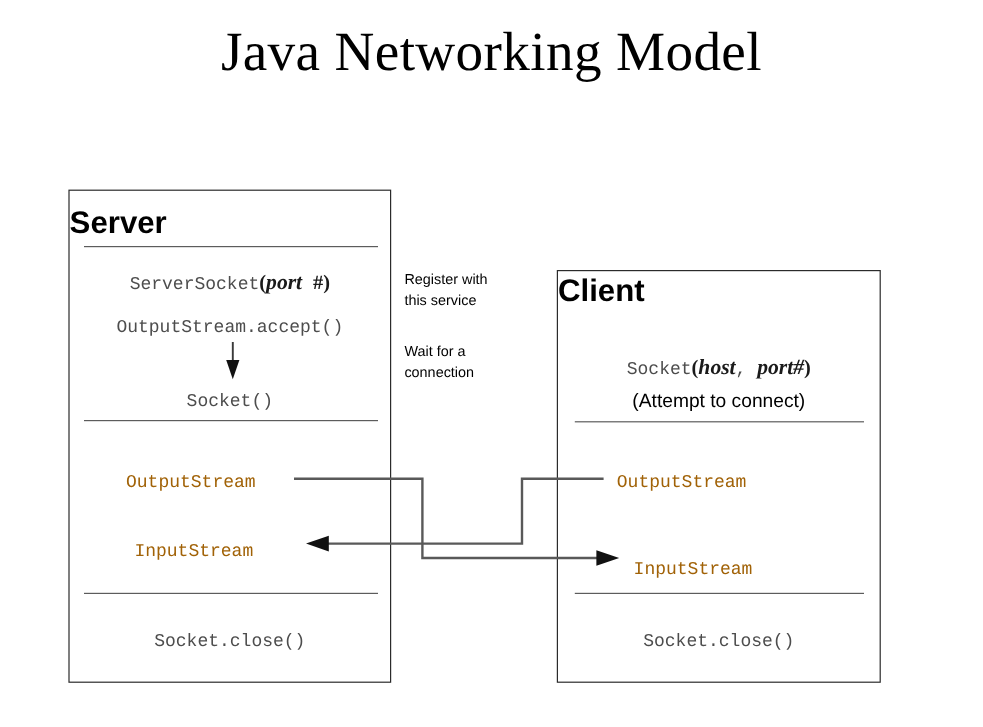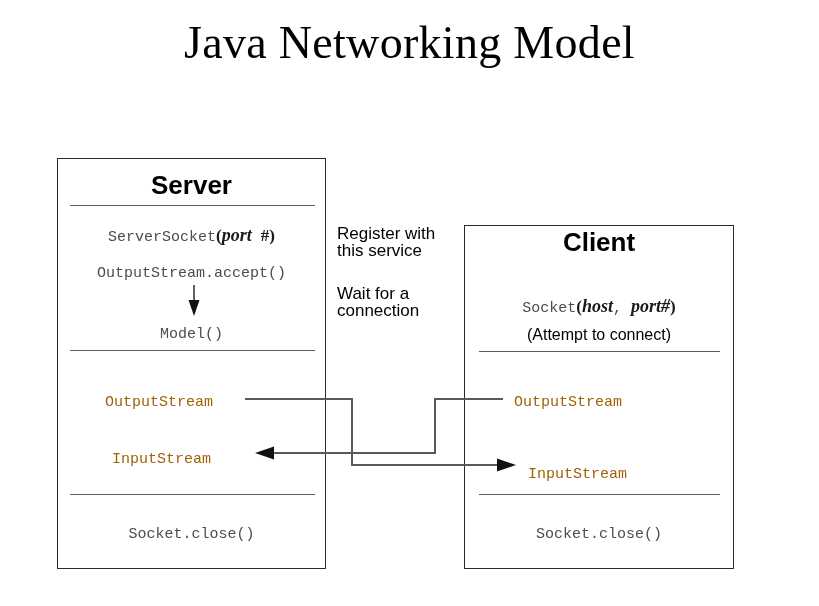--- a/index.html
+++ b/index.html
@@ -56,21 +56,20 @@
     left: 464px;
     top: 225px;
     width: 270px;
     height: 344px;
   }
 
   .box-heading {
     position: absolute;
     left: 0;
     width: 100%;
-    text-align: center;
     font-family: "Liberation Sans", sans-serif;
     font-weight: 700;
     font-size: 26px;
     color: #000000;
     white-space: nowrap;
   }
   #server-heading { top: 11px; }
   #client-heading { top: 1px; }
 
   
@@ -121,21 +120,21 @@
     font-family: "Liberation Mono", monospace;
     font-size: 15px;
     color: #a16207;
     white-space: nowrap;
   }
 
   
   .mid-note {
     position: absolute;
     font-family: "Liberation Sans", sans-serif;
-    font-size: 17px;
+    font-size: 12px;
     line-height: 17px;
     color: #000000;
     white-space: pre-line;
   }
   #mid-note-register { left: 337px; top: 225px; }
   #mid-note-wait     { left: 337px; top: 285px; }
 
   
   #connectors {
     position: absolute;
@@ -157,21 +156,21 @@
     <div class="box-heading" id="server-heading">Server</div>
 
     <div class="divider" style="left:12px; top:46px; width:245px;"></div>
 
     <div class="code-row" style="top:66px;">
       <span>ServerSocket</span><span class="paren">(</span><span class="param">port</span><span>  </span><span class="paren">#</span><span class="paren">)</span>
     </div>
 
     <div class="code-row" style="top:106px;"><span>OutputStream.accept()</span></div>
 
-    <div class="code-row" style="top:167px;"><span>Model()</span></div>
+    <div class="code-row" style="top:167px;"><span>Socket()</span></div>
 
     <div class="divider" style="left:12px; top:191px; width:245px;"></div>
 
     <div class="stream-label" style="left:47px; top:235px;"><span>OutputStream</span></div>
 
     <div class="stream-label" style="left:54px; top:292px;"><span>InputStream</span></div>
 
     <div class="divider" style="left:12px; top:335px; width:245px;"></div>
 
     <div class="code-row" style="top:367px;"><span>Socket.close()</span></div>

